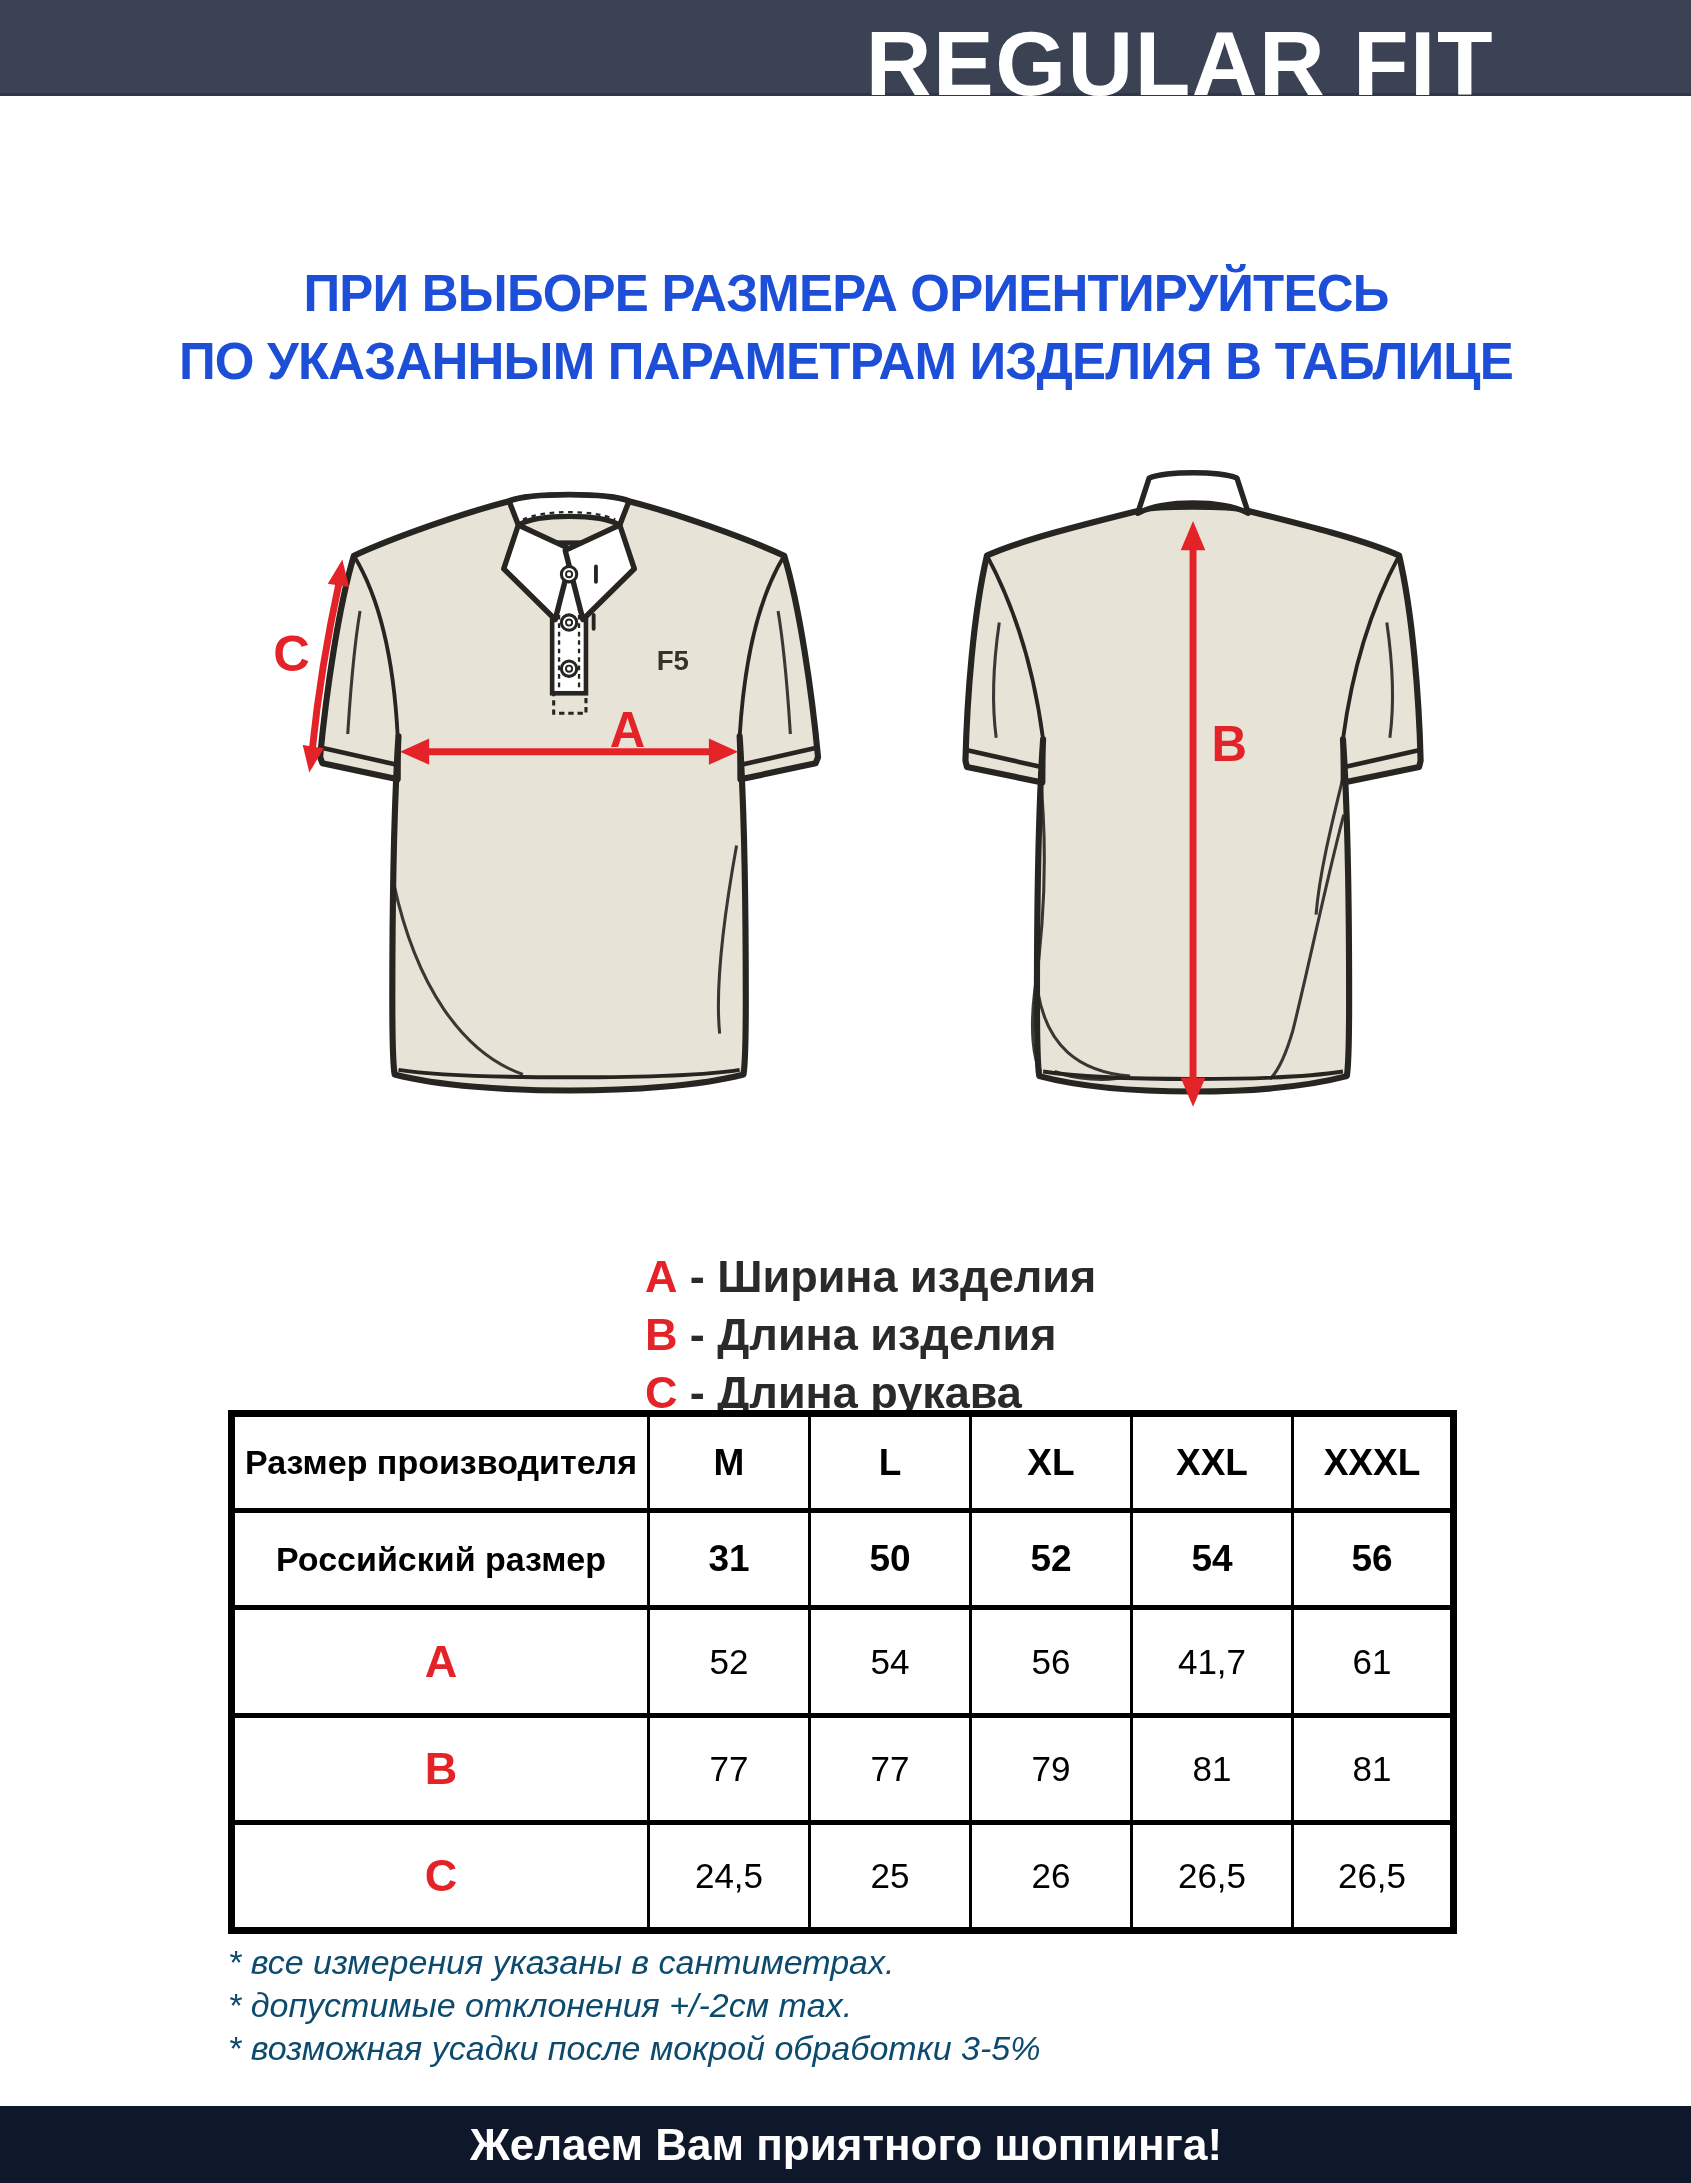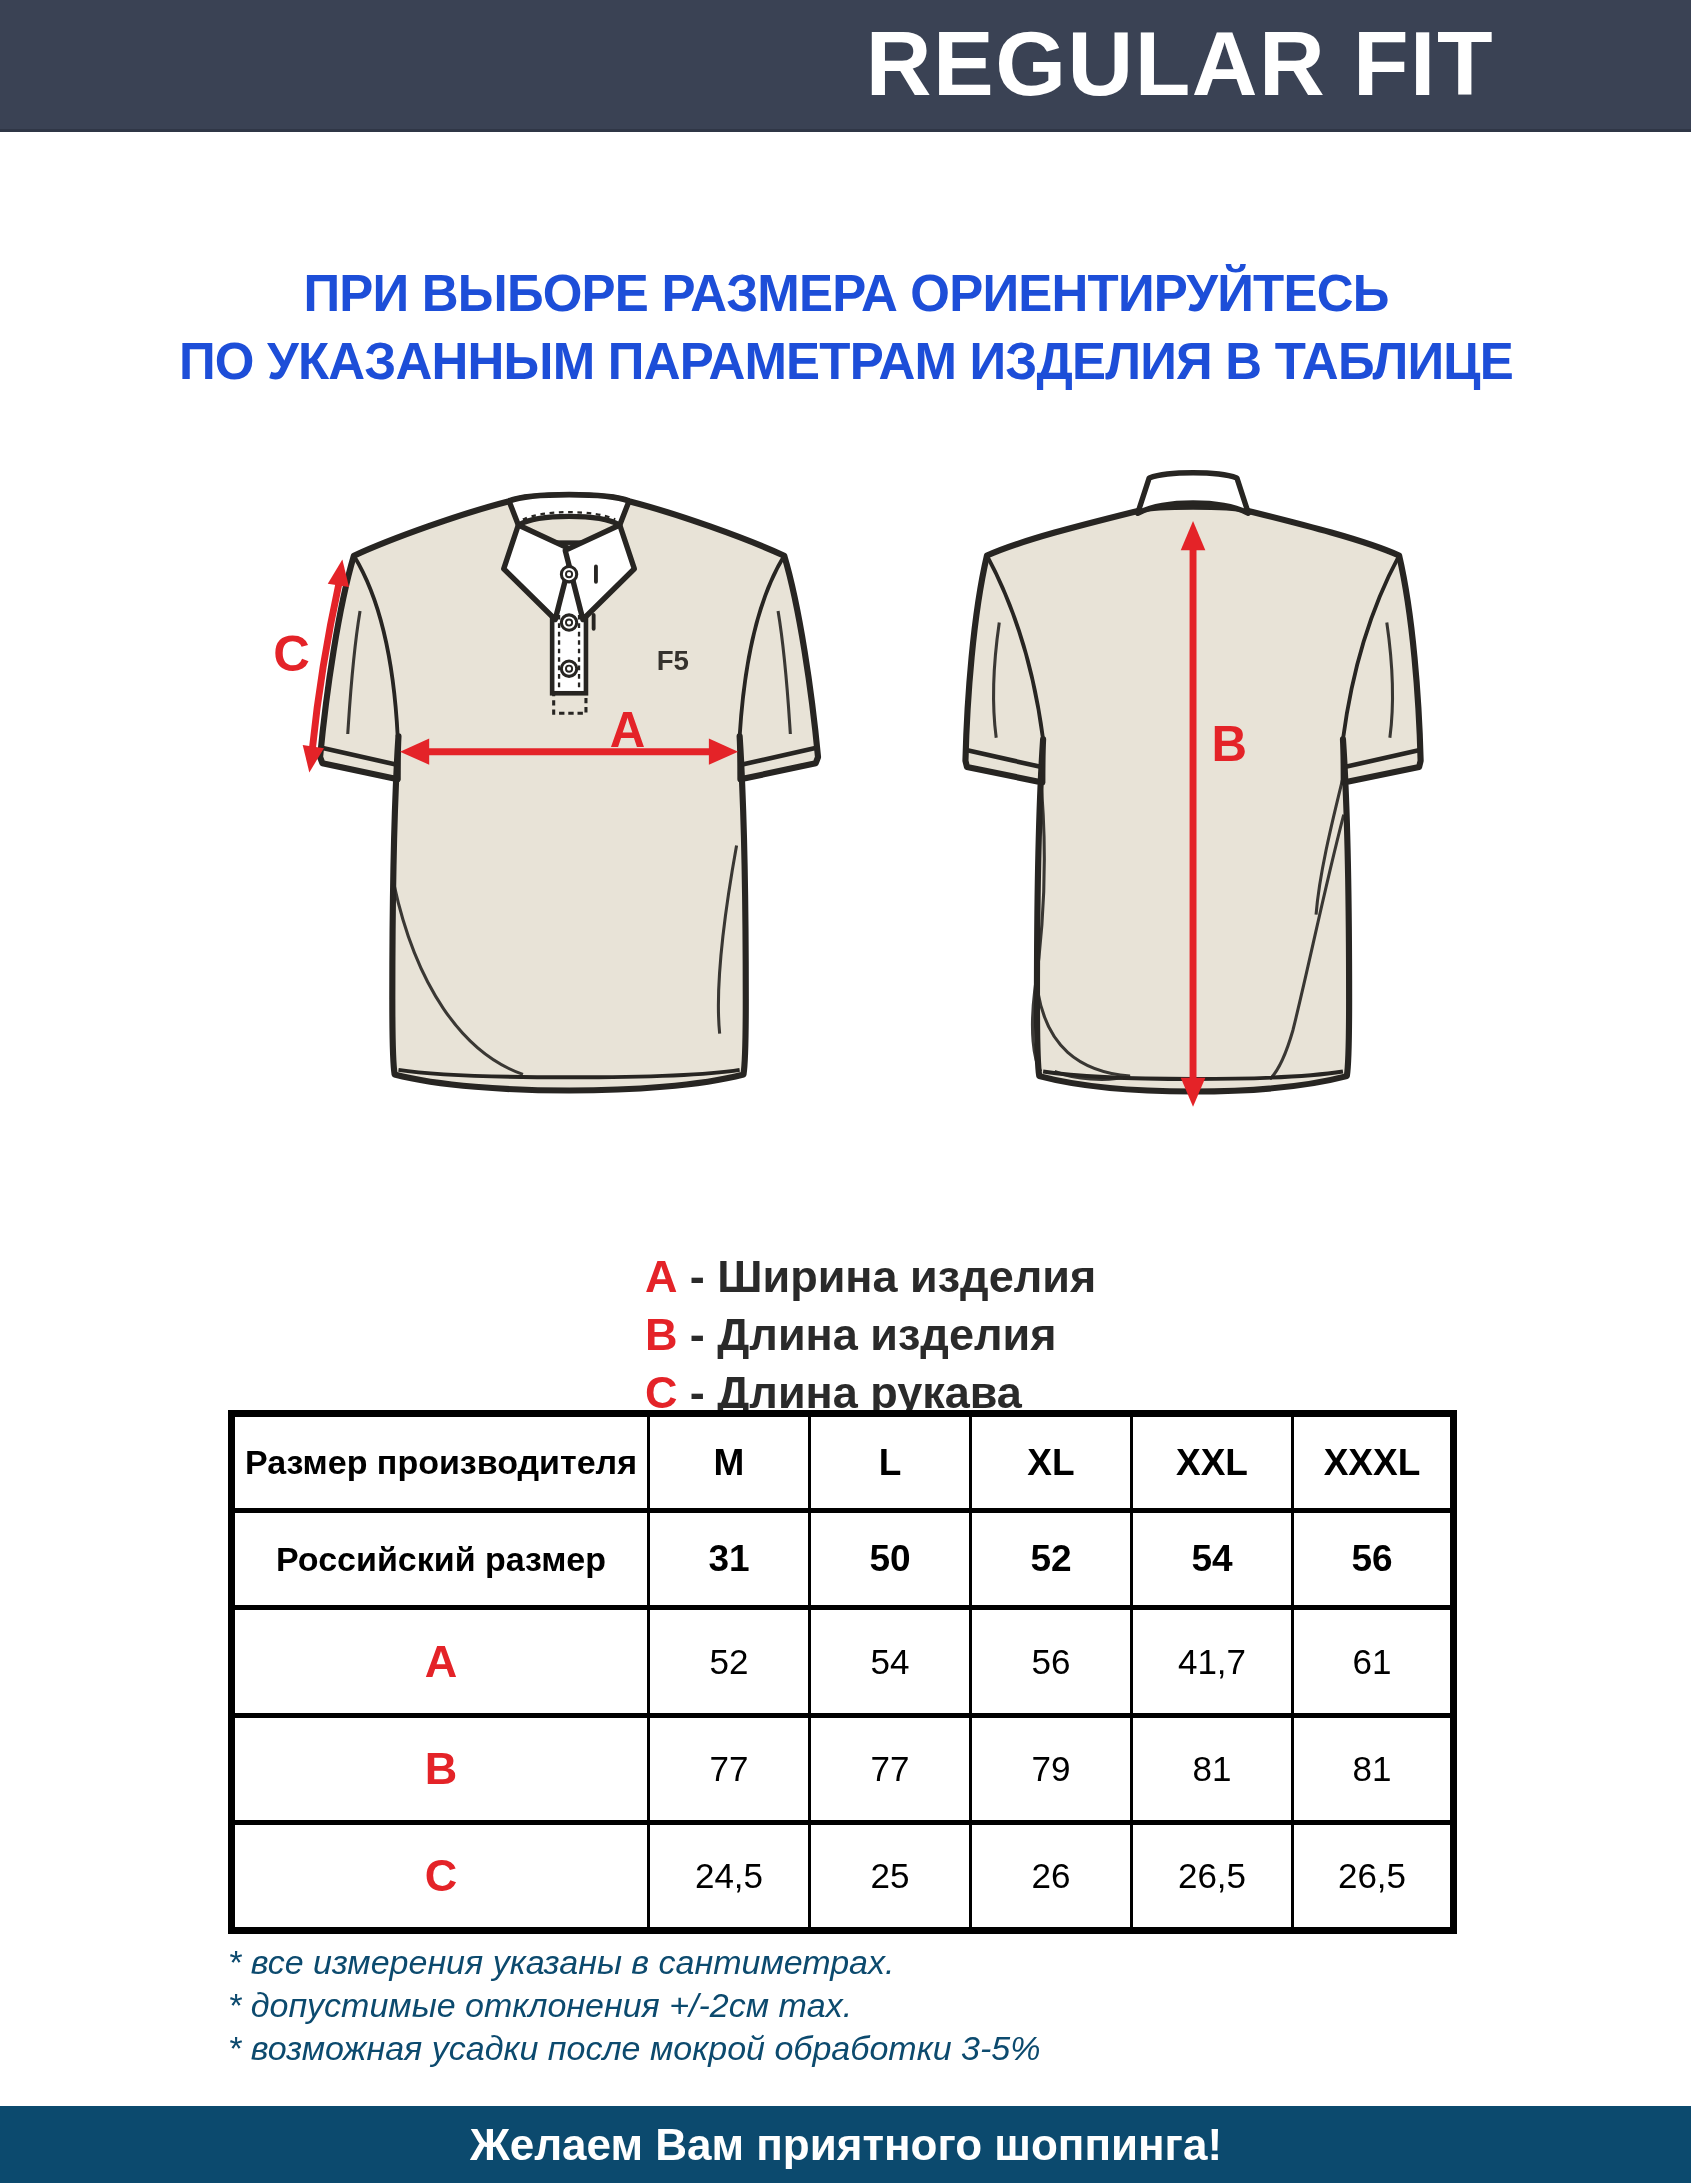--- a/index.html
+++ b/index.html
@@ -2,21 +2,21 @@
 <html style="font-size:12.3px"><head>
 <meta charset="utf-8">
 <style>
   html,body { margin:0; padding:0; }
   .page {
     position:relative; width:1692px; height:2183px; background:#ffffff;
     font-family:"Liberation Sans", sans-serif; overflow:hidden;
   }
   
   .topbar {
-    position:absolute; top:0; left:0; width:1692px; height:132px;
+    position:absolute; top:0; left:0; width:1692px; height:96px;
     background:#3a4254; border-bottom:3.8px solid #2f3646; box-sizing:border-box;
   }
   .topbar-title {
     position:absolute; right:198px; top:0; height:128px; line-height:128px;
     font-size:91px; font-weight:bold; color:#ffffff; letter-spacing:1.5px; white-space:nowrap;
   }
   
   .heading {
     position:absolute; top:260px; left:0; width:1692px; text-align:center;
     color:#1d4ed8; font-weight:bold; font-size:51px; line-height:68px; letter-spacing:-0.8px;
@@ -51,21 +51,21 @@
   .size-table .red-label { color:#e42328; font-size:45px; font-weight:bold; }
   .size-table tr.hdr td.cell { font-weight:bold; font-size:37px; }
   .size-table tr.val td.cell { font-weight:normal; font-size:35px; }
   
   .footnotes {
     position:absolute; left:228px; top:1941px;
     font-style:italic; font-size:34px; line-height:43px; color:#0c4a6e;
   }
   
   .bottombar {
-    position:absolute; left:0; top:2106px; width:1692px; height:78px; background:#0c4a6e;
+    position:absolute; left:0; top:2106px; width:1692px; height:78px; background:#0f172a;
   }
   .bottombar-text {
     width:100%; text-align:center; line-height:78px;
     font-size:44px; font-weight:bold; color:#ffffff;
   }
   svg text { font-family:"Liberation Sans", sans-serif; }
 </style>
 </head>
 <body>
 

